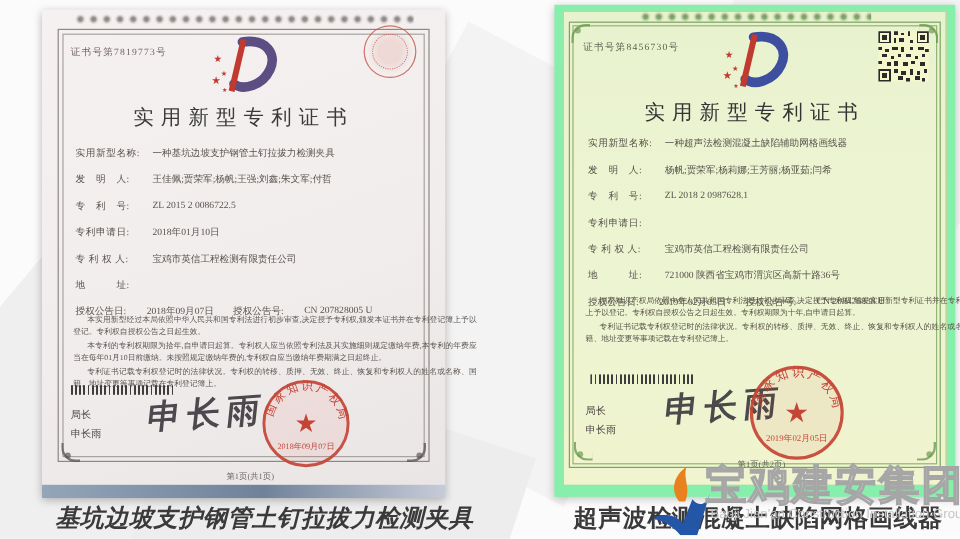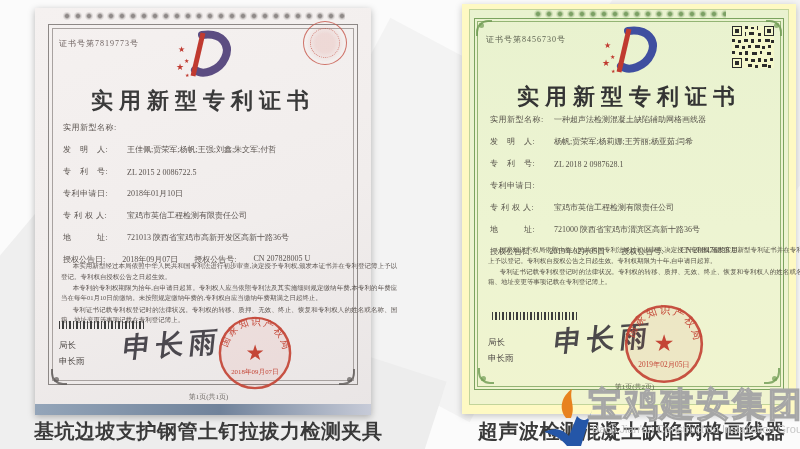--- a/index.html
+++ b/index.html
@@ -54,24 +54,24 @@
   .round-stamp {
     position:absolute; right:24px; top:13px; width:44px; height:44px; border-radius:50%;
     border:1.5px solid rgba(198,82,70,.8);
     background:radial-gradient(circle, rgba(215,115,105,.18) 30%, transparent 65%);
   }
   .round-stamp::before { content:""; position:absolute; inset:6px; border-radius:50%; border:1px dotted rgba(198,82,70,.7); }
 
   .cnipa-logo { position:absolute; top:22px; left:50%; transform:translateX(-50%); }
   .cert-title {
     position:absolute; top:78px; left:0; width:100%; text-align:center;
-    font-size:22px; font-weight:700; letter-spacing:6px; color:#3a3a3a;
+    font-size:17px; font-weight:400; letter-spacing:6px; color:#3a3a3a;
   }
   .fields { position:absolute; left:28px; right:18px; top:114px; font-size:8px; color:#5a534f; }
-  .frow { display:flex; align-items:flex-end; margin-bottom:11px; }
+  .frow { display:flex; align-items:flex-start; margin-bottom:11px; }
   .frow.cont { margin-top:-9px; margin-bottom:11px; }
   .flabel { flex:0 0 64px; letter-spacing:.5px; }
   .fval { flex:1; }
   .grant-row { display:flex; margin-top:1px; }
   .grant-row .pair { display:flex; }
   .grant-row .pair + .pair { margin-left:16px; }
   .grant-row .glabel { margin-right:17px; }
 
   .paras {
     position:absolute; left:26px; right:16px; top:254px;
@@ -89,21 +89,21 @@
     transform:rotate(-4deg) skewX(-10deg); opacity:.85;
     font-family:"DejaVu Serif",serif;
   }
   .seal { position:absolute; }
   .seal-left { left:181px; top:306px; }
   .page-no { position:absolute; left:0; width:100%; text-align:center; top:384px; font-size:7px; color:#6d6864;padding-left:11px; }
 
   
   .photo-right {
     position:absolute; left:462px; top:4px; width:334px; height:410px; z-index:2;
-    background:#fef9c3;
+    background:#86efac;
     box-shadow:0 2px 7px rgba(0,0,0,.22);
   }
   .green-panel {
     position:absolute; inset:5px 7px 9px 7px;
     background:linear-gradient(180deg,#e9f2cf 0%,#edf4d2 55%,#f0f4cf 100%);
     border:1px solid #c2d49a;
   }
   .frame-r { position:absolute; inset:14px 12px 24px 12px; border:1px solid #7ba35f; }
   .frame-r::before { content:""; position:absolute; inset:2px; border:1px solid #93b474; }
   .photo-right .cert-no { color:#5c6150; }
@@ -115,21 +115,21 @@
   .seal-right { left:160px; top:298px; }
   .photo-right .barcode { left:30px; top:308px; }
   .photo-right .director { left:26px; top:330px; }
   .photo-right .signature { left:92px; top:316px; }
   .photo-right .page-no { top:378px; color:#5e6350; }
   .photo-right .fields { top:110px; }
   .photo-right .paras { top:242px; }
 
   
   .caption { position:absolute; top:418px; font-size:20px; font-weight:600; color:#3a3a3a; z-index:4; letter-spacing:.5px; }
-  .caption-left { left:34px; }
+  .caption-left { left:46px;font-style:italic; }
   .caption-right { left:478px; }
 
   .wm { position:absolute; z-index:5; }
   .wm-cn {
     left:588px; top:382px; font-size:34px; font-weight:700; letter-spacing:2px; white-space:nowrap;
     color:rgba(248,248,248,.55); -webkit-text-stroke:1.2px #a6a6a6;
   }
   .wm-en { left:592px; top:423px; font-size:11px; color:#c6c6c6; white-space:nowrap; }
   .wm-logo { left:540px; top:388px; }
 </style>
@@ -160,40 +160,40 @@
         <text x="4" y="40" font-size="9" fill="#c03a30">★</text>
         <text x="13" y="47" font-size="5" fill="#c03a30">★</text>
       </svg>
     </div>
 
     <div class="cert-title">实用新型专利证书</div>
 
     <div class="fields">
       <div class="frow">
           <span class="flabel">实用新型名称:</span>
+          <span class="fval">一种基坑边坡支护钢管土钉拉拔力检测夹具</span>
         </div>
       <div class="frow">
           <span class="flabel">发　明　人:</span>
           <span class="fval">王佳佩;贾荣军;杨帆;王强;刘鑫;朱文军;付哲</span>
         </div>
       <div class="frow">
           <span class="flabel">专　利　号:</span>
           <span class="fval">ZL 2015 2 0086722.5</span>
         </div>
       <div class="frow">
           <span class="flabel">专利申请日:</span>
           <span class="fval">2018年01月10日</span>
         </div>
       <div class="frow">
           <span class="flabel">专 利 权 人:</span>
           <span class="fval">宝鸡市英信工程检测有限责任公司</span>
         </div>
       <div class="frow">
           <span class="flabel">地　　　址:</span>
-          <span class="fval">721013 陕西省宝鸡市高新开发区高新十路36号</span>
         </div>
       <div class="grant-row">
         <span class="pair">
             <span class="glabel">授权公告日:</span>
             <span>2018年09月07日</span>
           </span>
         <span class="pair">
             <span class="glabel">授权公告号:</span>
             <span>CN 207828005 U</span>
           </span>

